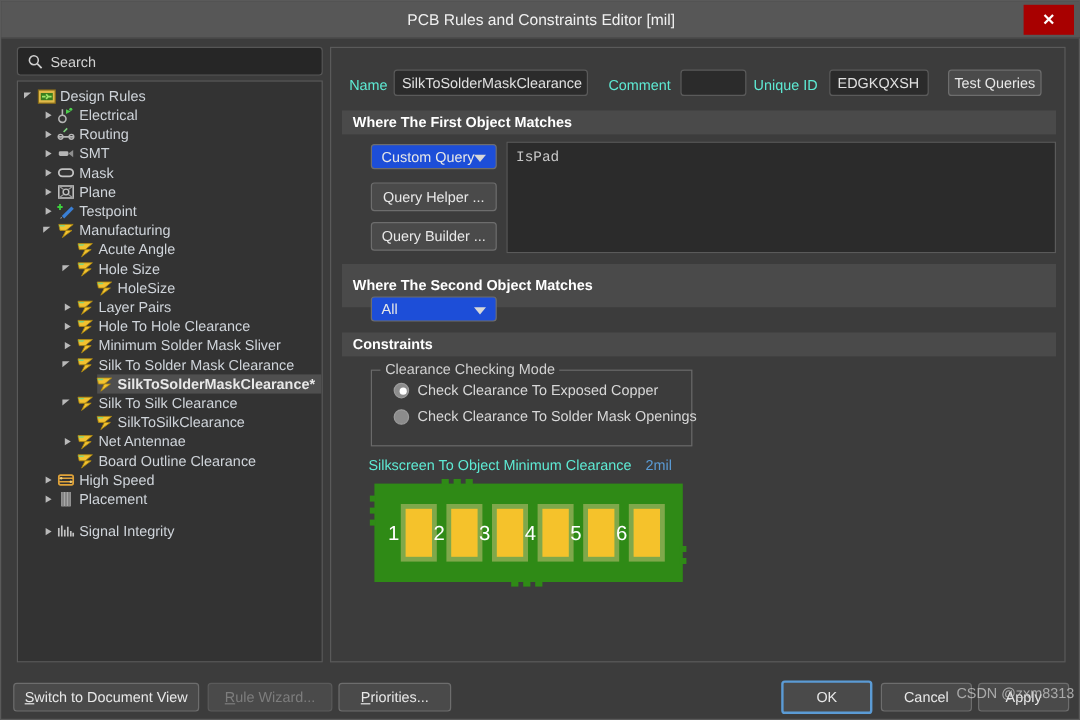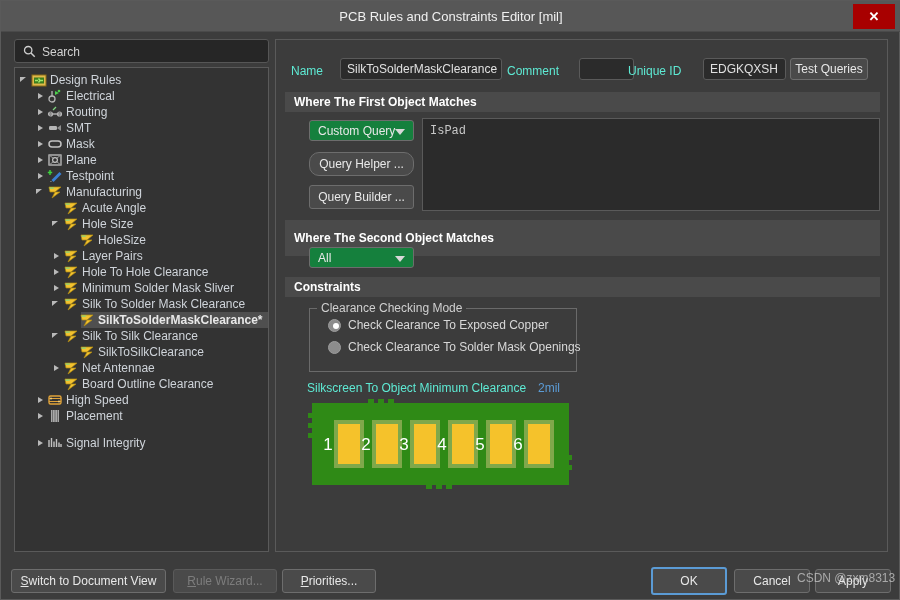--- a/index.html
+++ b/index.html
@@ -93,35 +93,35 @@
 
   
   .right-panel {
     position: absolute; left: 274px; top: 38px; width: 613px; height: 513px;
     border: 1px solid #5a5a5a; background: #3c3c3c;
   }
   .lbl { color: #5eead4; font-size: 12px; }
   .field {
     background: #2b2b2b; border: 1px solid #5a5a5a; border-radius: 3px;
     color: #e0e0e0; font-size: 12px;
-    display: flex; align-items: center; padding-left: 6px; margin-left: 12px;
+    display: flex; align-items: center; padding-left: 6px;
   }
   .btn {
     background: #4a4a4a; border: 1px solid #6d6d6d; border-radius: 3px;
     color: #e8e8e8; font-size: 12px;
     display: flex; align-items: center; justify-content: center;
     cursor: pointer;
   }
   .section-head {
     background: #4a4a4a;
     color: #ffffff; font-size: 12px; font-weight: bold;
     display: flex; align-items: center; padding-left: 9px;
   }
   .combo {
-    background: #15803d; border: 1px solid #6d6d6d; border-radius: 3px;
+    background: #1d4ed8; border: 1px solid #6d6d6d; border-radius: 3px;
     color: #e8e8e8; font-size: 12px;
     display: flex; align-items: center; padding-left: 8px;
     position: relative; cursor: pointer;
   }
   .combo .caret {
     position: absolute; right: 8px; top: 50%; margin-top: -2px;
     border-top: 6px solid #d8d8d8;
     border-left: 5px solid transparent;
     border-right: 5px solid transparent;
   }
@@ -395,21 +395,21 @@
     <div class="lbl" style="position:absolute;left:352px;top:24px;">Unique ID</div>
     <div class="field" style="position:absolute;left:415px;top:18px;width:83px;height:22px;">EDGKQXSH</div>
     <div class="btn" style="position:absolute;left:514px;top:18px;width:78px;height:22px;">Test Queries</div>
 
     <div class="section-head" style="position:absolute;left:9px;top:52px;width:595px;height:20px;">Where The First Object Matches</div>
 
     <div class="combo" style="position:absolute;left:33px;top:80px;width:105px;height:21px;">
       <span>Custom Query</span>
       <span class="caret"></span>
     </div>
-    <div class="btn" style="position:absolute;left:33px;top:112px;width:105px;height:24px;border-radius:10px;">Query Helper ...</div>
+    <div class="btn" style="position:absolute;left:33px;top:112px;width:105px;height:24px;">Query Helper ...</div>
     <div class="btn" style="position:absolute;left:33px;top:145px;width:105px;height:24px;">Query Builder ...</div>
 
     <div class="query-area" style="left:146px;top:78px;width:458px;height:93px;">IsPad</div>
 
     <div class="section-head" style="position:absolute;left:9px;top:180px;width:595px;height:36px;">Where The Second Object Matches</div>
 
     <div class="combo" style="position:absolute;left:33px;top:207px;width:105px;height:21px;">
       <span>All</span>
       <span class="caret"></span>
     </div>

